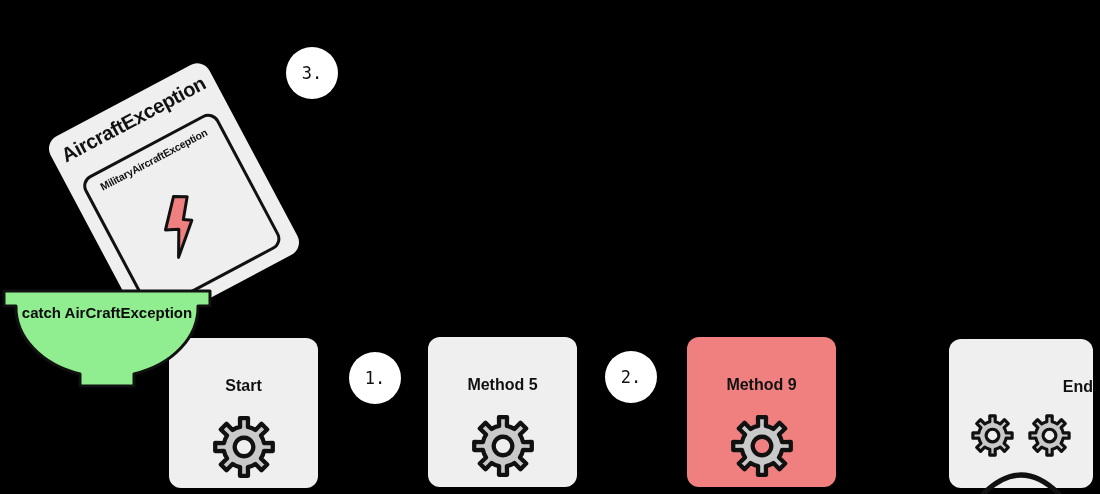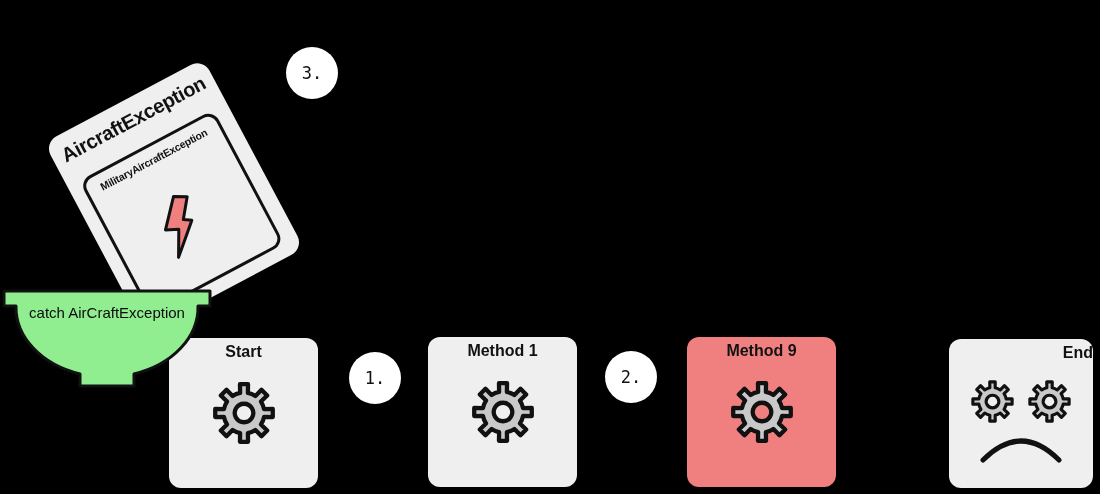--- a/index.html
+++ b/index.html
@@ -27,27 +27,27 @@
     margin-top:7px;text-align:center;font-size:10.5px;font-weight:bold;
     letter-spacing:-0.2px;color:#111;white-space:nowrap;
   }
   .bolt{position:absolute;left:47px;top:52px;width:36px;height:64px;
     transform:rotate(12deg);overflow:visible;}
   
   .bowl{position:absolute;left:1px;top:283px;width:214px;height:108px;z-index:3;}
   .bowl svg{position:absolute;left:0;top:0;overflow:visible;}
   .bowl-label{
     position:absolute;left:0;top:21px;width:212px;text-align:center;
-    font-size:15px;font-weight:normal;color:#0b0b0b;white-space:nowrap;
+    font-size:15px;font-weight:bold;color:#0b0b0b;white-space:nowrap;
   }
   
   .step{
     position:absolute;width:149px;height:150px;border-radius:12px;
     background:var(--box-fill,#efefef);z-index:2;box-sizing:border-box;
-    padding-top:4px;text-align:center;
+    padding-top:38px;text-align:center;
   }
   .step-label{font-size:16px;font-weight:bold;color:#111;line-height:20px;}
   .gear{display:block;margin:18px auto 0;overflow:visible;}
   .step-start{left:169px;top:338px;}
   .step-method1{left:428px;top:337px;}
   .step-method2{left:687px;top:337px;background:var(--error-fill,#f08080);}
   .step-end{left:949px;top:339px;width:144px;height:149px;text-align:right;}
   .end-eyes{display:flex;justify-content:center;gap:12px;margin-top:16px;}
   .end-frown{display:block;margin:10px auto 0;overflow:visible;}
   
@@ -84,21 +84,21 @@
   </div>
 
   <div class="step step-start">
     <div class="step-label">Start</div>
     <svg class="gear" width="66" height="66" viewBox="0 0 100 100">
       <path fill-rule="evenodd" d="M80.4,44.1 L93.6,43.9 L93.6,56.1 L80.4,55.9 A31,31 0 0 1 75.7,67.3 L85.1,76.5 L76.5,85.1 L67.3,75.7 A31,31 0 0 1 55.9,80.4 L56.1,93.6 L43.9,93.6 L44.1,80.4 A31,31 0 0 1 32.7,75.7 L23.5,85.1 L14.9,76.5 L24.3,67.3 A31,31 0 0 1 19.6,55.9 L6.4,56.1 L6.4,43.9 L19.6,44.1 A31,31 0 0 1 24.3,32.7 L14.9,23.5 L23.5,14.9 L32.7,24.3 A31,31 0 0 1 44.1,19.6 L43.9,6.4 L56.1,6.4 L55.9,19.6 A31,31 0 0 1 67.3,24.3 L76.5,14.9 L85.1,23.5 L75.7,32.7 A31,31 0 0 1 80.4,44.1 Z M50,36 a14,14 0 1 0 0.01,0 Z" style="fill:var(--gear-fill,#c9c9c9);stroke:var(--outline,#111);stroke-width:6.5;stroke-linejoin:round"></path>
     </svg>
   </div>
 
   <div class="step step-method1">
-    <div class="step-label">Method 1</div>
+    <div class="step-label">Method 5</div>
     <svg class="gear" width="66" height="66" viewBox="0 0 100 100">
       <path fill-rule="evenodd" d="M80.4,44.1 L93.6,43.9 L93.6,56.1 L80.4,55.9 A31,31 0 0 1 75.7,67.3 L85.1,76.5 L76.5,85.1 L67.3,75.7 A31,31 0 0 1 55.9,80.4 L56.1,93.6 L43.9,93.6 L44.1,80.4 A31,31 0 0 1 32.7,75.7 L23.5,85.1 L14.9,76.5 L24.3,67.3 A31,31 0 0 1 19.6,55.9 L6.4,56.1 L6.4,43.9 L19.6,44.1 A31,31 0 0 1 24.3,32.7 L14.9,23.5 L23.5,14.9 L32.7,24.3 A31,31 0 0 1 44.1,19.6 L43.9,6.4 L56.1,6.4 L55.9,19.6 A31,31 0 0 1 67.3,24.3 L76.5,14.9 L85.1,23.5 L75.7,32.7 A31,31 0 0 1 80.4,44.1 Z M50,36 a14,14 0 1 0 0.01,0 Z" style="fill:var(--gear-fill,#c9c9c9);stroke:var(--outline,#111);stroke-width:6.5;stroke-linejoin:round"></path>
     </svg>
   </div>
 
   <div class="step step-method2">
     <div class="step-label">Method 9</div>
     <svg class="gear" width="66" height="66" viewBox="0 0 100 100">
       <path fill-rule="evenodd" d="M80.4,44.1 L93.6,43.9 L93.6,56.1 L80.4,55.9 A31,31 0 0 1 75.7,67.3 L85.1,76.5 L76.5,85.1 L67.3,75.7 A31,31 0 0 1 55.9,80.4 L56.1,93.6 L43.9,93.6 L44.1,80.4 A31,31 0 0 1 32.7,75.7 L23.5,85.1 L14.9,76.5 L24.3,67.3 A31,31 0 0 1 19.6,55.9 L6.4,56.1 L6.4,43.9 L19.6,44.1 A31,31 0 0 1 24.3,32.7 L14.9,23.5 L23.5,14.9 L32.7,24.3 A31,31 0 0 1 44.1,19.6 L43.9,6.4 L56.1,6.4 L55.9,19.6 A31,31 0 0 1 67.3,24.3 L76.5,14.9 L85.1,23.5 L75.7,32.7 A31,31 0 0 1 80.4,44.1 Z M50,36 a14,14 0 1 0 0.01,0 Z" style="fill:var(--gear-fill,#c9c9c9);stroke:var(--outline,#111);stroke-width:6.5;stroke-linejoin:round"></path>
     </svg>

